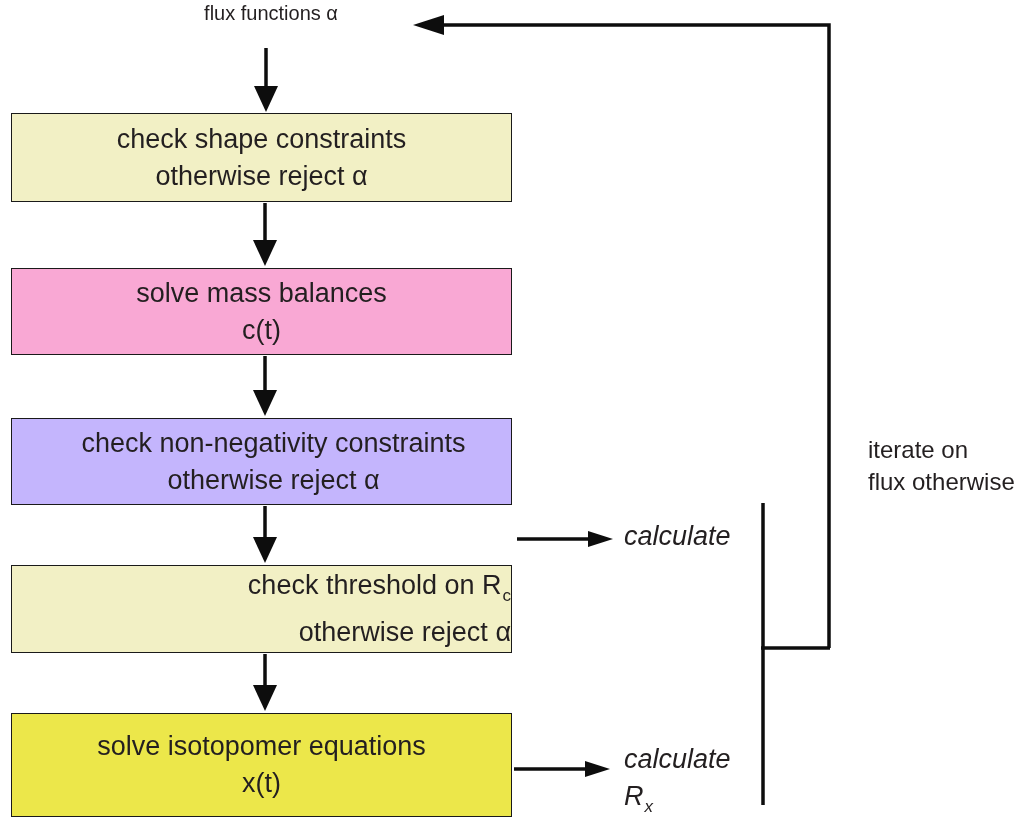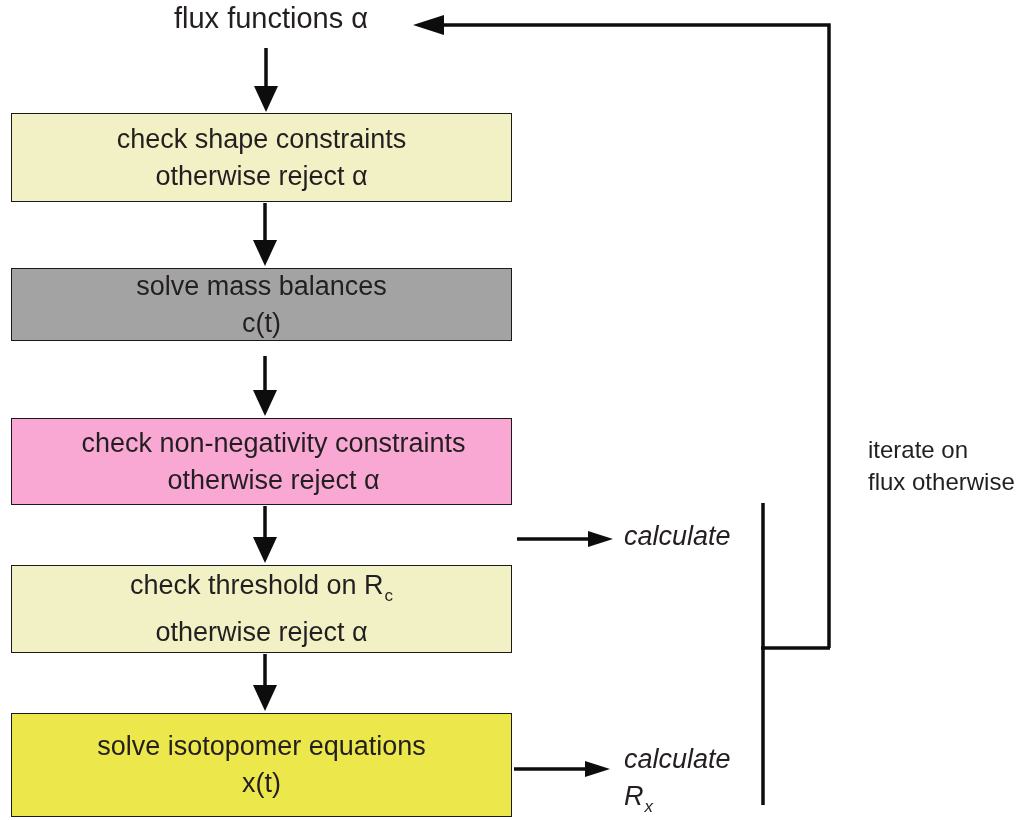--- a/index.html
+++ b/index.html
@@ -29,21 +29,21 @@
     justify-content: center;
     text-align: center;
     font-size: 27px;
     line-height: 37px;
   }
   .top-label {
     position: absolute;
     top: 2px;
     left: 271px;
     transform: translateX(-50%);
-    font-size: 29px;
+    font-size: 20px;
     white-space: nowrap;
   }
   .side-label {
     position: absolute;
     font-size: 27px;
     line-height: 37px;
     white-space: nowrap;
     font-style: italic;
   }
   .iterate-label {
@@ -95,31 +95,31 @@
     <polygon points="444,15 444,35 413,25" fill="#0d0d0d"></polygon>
   </svg>
 
   <div class="top-label">flux functions α</div>
 
   <div class="fc-box" style="top: 113px; height: 89px; background: rgb(242, 240, 197); border-color: rgb(26, 26, 26);">
     <div>check shape constraints</div>
     <div>otherwise reject α</div>
   </div>
 
-  <div class="fc-box" style="top: 268px; height: 73px; background: #a3a3a3; border-color: rgb(26, 26, 26);">
+  <div class="fc-box" style="top: 268px; height: 87px; background: #f9a8d4; border-color: rgb(26, 26, 26);">
     <div>solve mass balances</div>
     <div>c(t)</div>
   </div>
 
-  <div class="fc-box" style="top: 418px; height: 87px; background: #f9a8d4; border-color: rgb(26, 26, 26); padding-left: 24px;">
+  <div class="fc-box" style="top: 418px; height: 87px; background: #c4b5fd; border-color: rgb(26, 26, 26); padding-left: 24px;">
     <div>check non-negativity constraints</div>
     <div>otherwise reject α</div>
   </div>
 
-  <div class="fc-box" style="top: 565px; height: 88px; background: rgb(242, 240, 197); border-color: rgb(26, 26, 26);">
+  <div class="fc-box" style="top: 565px; height: 88px; background: rgb(242, 240, 197); border-color: rgb(26, 26, 26); align-items: flex-end;">
     <div><span>check threshold on R</span><span class="sub">c</span></div>
     <div>otherwise reject α</div>
   </div>
 
   <div class="fc-box" style="top: 713px; height: 104px; background: rgb(236, 231, 74); border-color: rgb(26, 26, 26);">
     <div>solve isotopomer equations</div>
     <div>x(t)</div>
   </div>
 
   <div class="side-label" style="left:624px;top:518px;">

